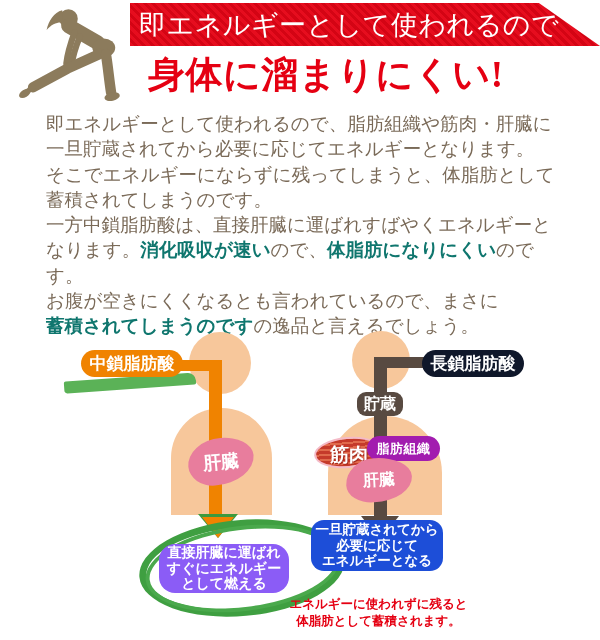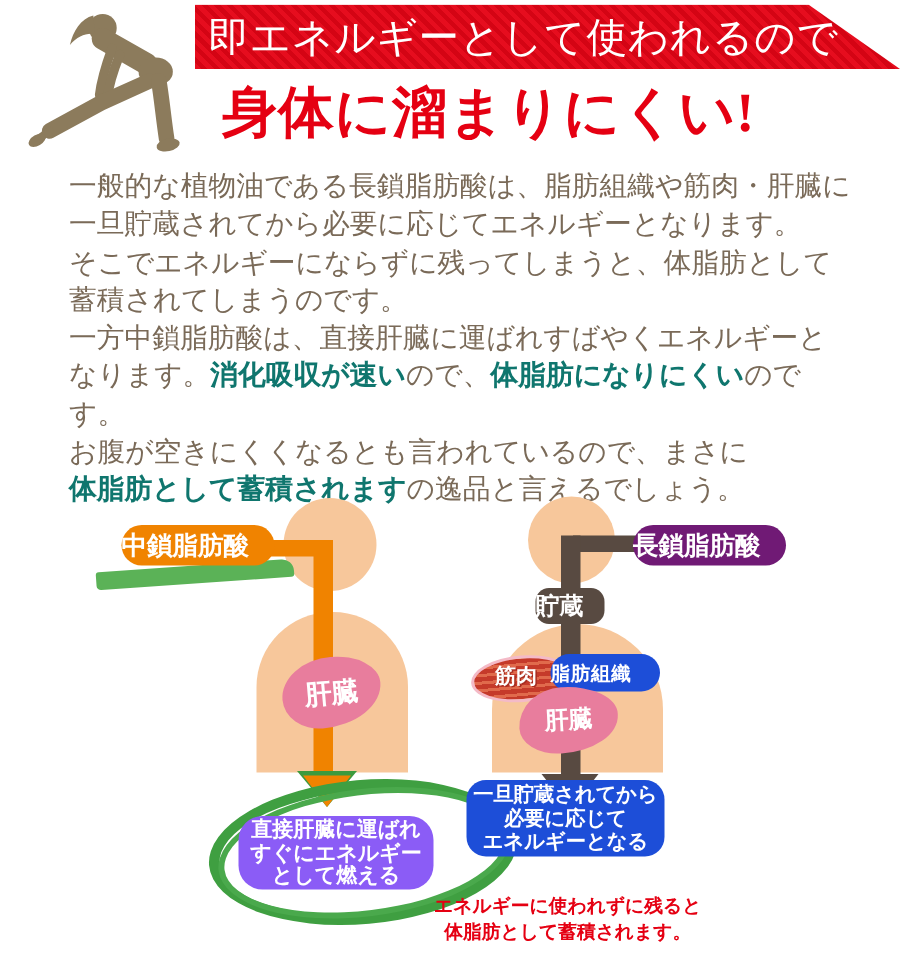--- a/index.html
+++ b/index.html
@@ -18,21 +18,21 @@
   .headline{left:148px;top:50px;color:#e50012;font-family:"Liberation Serif","DejaVu Serif",serif;
           font-size:37px;font-weight:bold;white-space:nowrap;letter-spacing:0.5px;}
 
   
   .para{left:46px;top:111px;width:525px;font-size:18.5px;line-height:25.3px;
         color:#7a6a58;letter-spacing:0;}
   .para .red{color:#0f766e;font-weight:bold;}
 
   
   .skin{background:#f7c79b;}
-  .pill{display:flex;align-items:center;color:#fff;font-weight:bold;}
+  .pill{display:flex;align-items:center;justify-content:center;color:#fff;font-weight:bold;}
   .white-center{display:flex;align-items:center;justify-content:center;color:#fff;font-weight:bold;}
 
   
   .mct-head{left:189px;top:332px;width:62px;height:62px;border-radius:50%;}
   .mct-body{left:171px;top:408px;width:101px;height:107px;border-radius:50px 50px 0 0;}
   .swoosh{left:64px;top:377px;width:132px;height:12px;background:#5bb257;
           border-radius:2px 8px 2px 3px;transform:rotate(-4deg);}
   .mct-hline{left:176px;top:360px;width:40px;height:11px;background:#f08300;}
   .mct-vline{left:209px;top:360px;width:13px;height:160px;background:#f08300;}
   .mct-label{left:81px;top:350px;width:102px;height:27px;background:#f08300;
@@ -49,30 +49,30 @@
   .ring2{left:145px;top:526px;width:196px;height:85px;border:4px solid #4aa94c;
          border-radius:50%;box-sizing:border-box;transform:rotate(-7deg);}
   .mct-box{left:159px;top:544px;width:130px;height:49px;background:#8b5cf6;
            border-radius:16px;flex-direction:column;font-size:14px;line-height:15.5px;z-index:3;}
 
   
   .lct-head{left:352px;top:331px;width:58px;height:58px;border-radius:50%;}
   .lct-body{left:328px;top:416px;width:114px;height:99px;border-radius:57px 57px 0 0;}
   .lct-hline{left:382px;top:357px;width:42px;height:11px;background:#584a41;z-index:2;}
   .lct-vline{left:374px;top:357px;width:13px;height:161px;background:#584a41;z-index:2;}
-  .lct-label{left:422px;top:350px;width:102px;height:27px;background:#701a75;
+  .lct-label{left:422px;top:350px;width:102px;height:27px;background:#0f172a;
              border-radius:14px;font-size:17px;z-index:4;}
   .storage{left:357px;top:392px;width:46px;height:24px;background:#584a41;
            border-radius:9px;font-size:16px;z-index:4;}
   .muscle{left:314px;top:437px;width:64px;height:27px;border-radius:50%;
           border:2px solid #f4bac7;transform:rotate(-5deg);z-index:1;
           background:repeating-linear-gradient(to bottom,#c53a2a 0 3px,#e06a4c 3px 5px);}
-  .muscle-label{left:330px;top:442px;font-size:14px;color:#fff;font-weight:bold;z-index:2;
+  .muscle-label{left:330px;top:442px;font-size:19px;color:#fff;font-weight:bold;z-index:2;
           text-shadow:1px 1px 0 #a52c1f;}
-  .fat{left:367px;top:436px;width:73px;height:25px;background:#1d4ed8;
+  .fat{left:367px;top:436px;width:73px;height:25px;background:#a21caf;
        border-radius:13px;font-size:13px;z-index:3;letter-spacing:0.5px;}
   .lct-liver{left:346px;top:458px;width:66px;height:44px;background:#e87d9d;
              border-radius:45% 55% 60% 40% / 60% 45% 55% 42%;transform:rotate(-3deg);
              font-size:16px;z-index:3;}
   .ah-dark{left:361px;top:516px;width:0;height:0;border-left:19px solid transparent;
            border-right:19px solid transparent;border-top:24px solid #584a41;}
   .lct-box{left:311px;top:520px;width:132px;height:51px;background:#1d4ed8;
            border-radius:13px;flex-direction:column;font-size:13.5px;line-height:15.5px;}
   .caption{left:276px;top:596px;width:205px;text-align:center;color:#e50012;
            font-size:12.5px;font-weight:bold;line-height:17px;}
@@ -100,28 +100,28 @@
     </g>
   </svg>
 
   <div class="abs banner">
     <span class="banner-label">即エネルギーとして使われるので</span>
   </div>
 
   <div class="abs headline">身体に溜まりにくい!</div>
 
   <div class="abs para">
-    <div><span>一般的な植物油である長鎖脂肪酸は、脂肪組織や筋肉・肝臓に</span></div>
+    <div><span>即エネルギーとして使われるので、脂肪組織や筋肉・肝臓に</span></div>
     <div><span>一旦貯蔵されてから必要に応じてエネルギーとなります。</span></div>
     <div><span>そこでエネルギーにならずに残ってしまうと、体脂肪として</span></div>
     <div><span>蓄積されてしまうのです。</span></div>
     <div><span>一方中鎖脂肪酸は、直接肝臓に運ばれすばやくエネルギーと</span></div>
     <div><span>なります。</span><span class="red">消化吸収が速い</span><span>ので、</span><span class="red">体脂肪になりにくい</span><span>のです。</span></div>
     <div><span>お腹が空きにくくなるとも言われているので、まさに</span></div>
-    <div><span class="red">体脂肪として蓄積されます</span><span>の逸品と言えるでしょう。</span></div>
+    <div><span class="red">蓄積されてしまうのです</span><span>の逸品と言えるでしょう。</span></div>
   </div>
 
   <div class="abs skin mct-head"></div>
   <div class="abs skin mct-body"></div>
   <div class="abs swoosh"></div>
   <div class="abs mct-hline"></div>
   <div class="abs mct-vline"></div>
   <div class="abs pill mct-label">
       <span>中鎖脂肪酸</span>
     </div>

